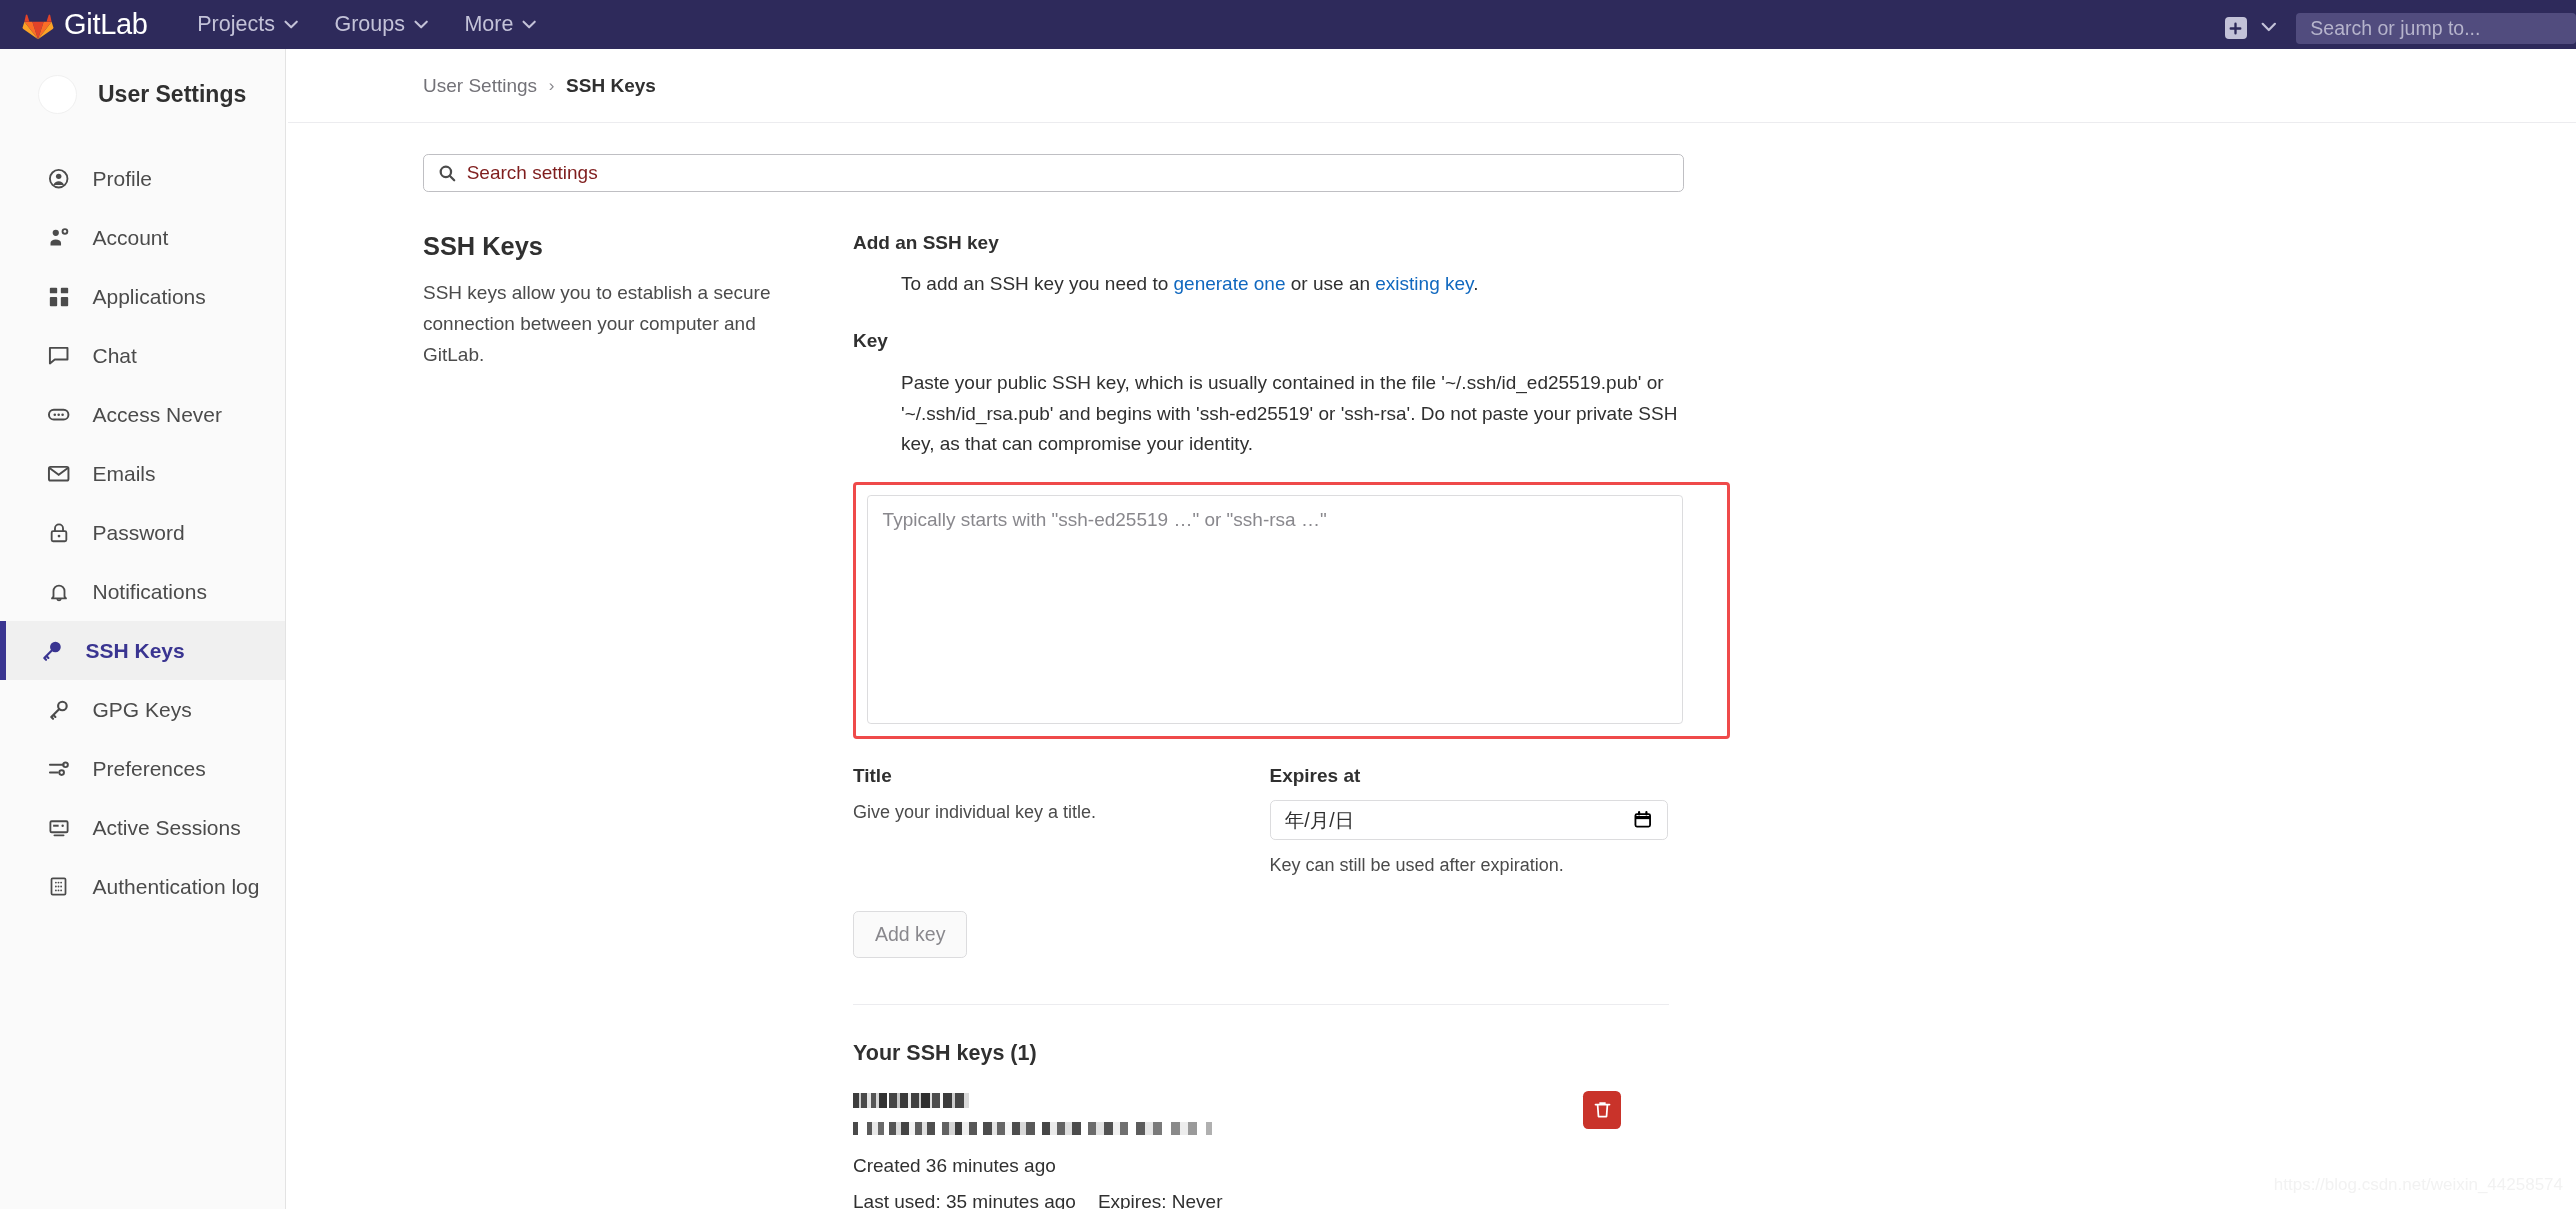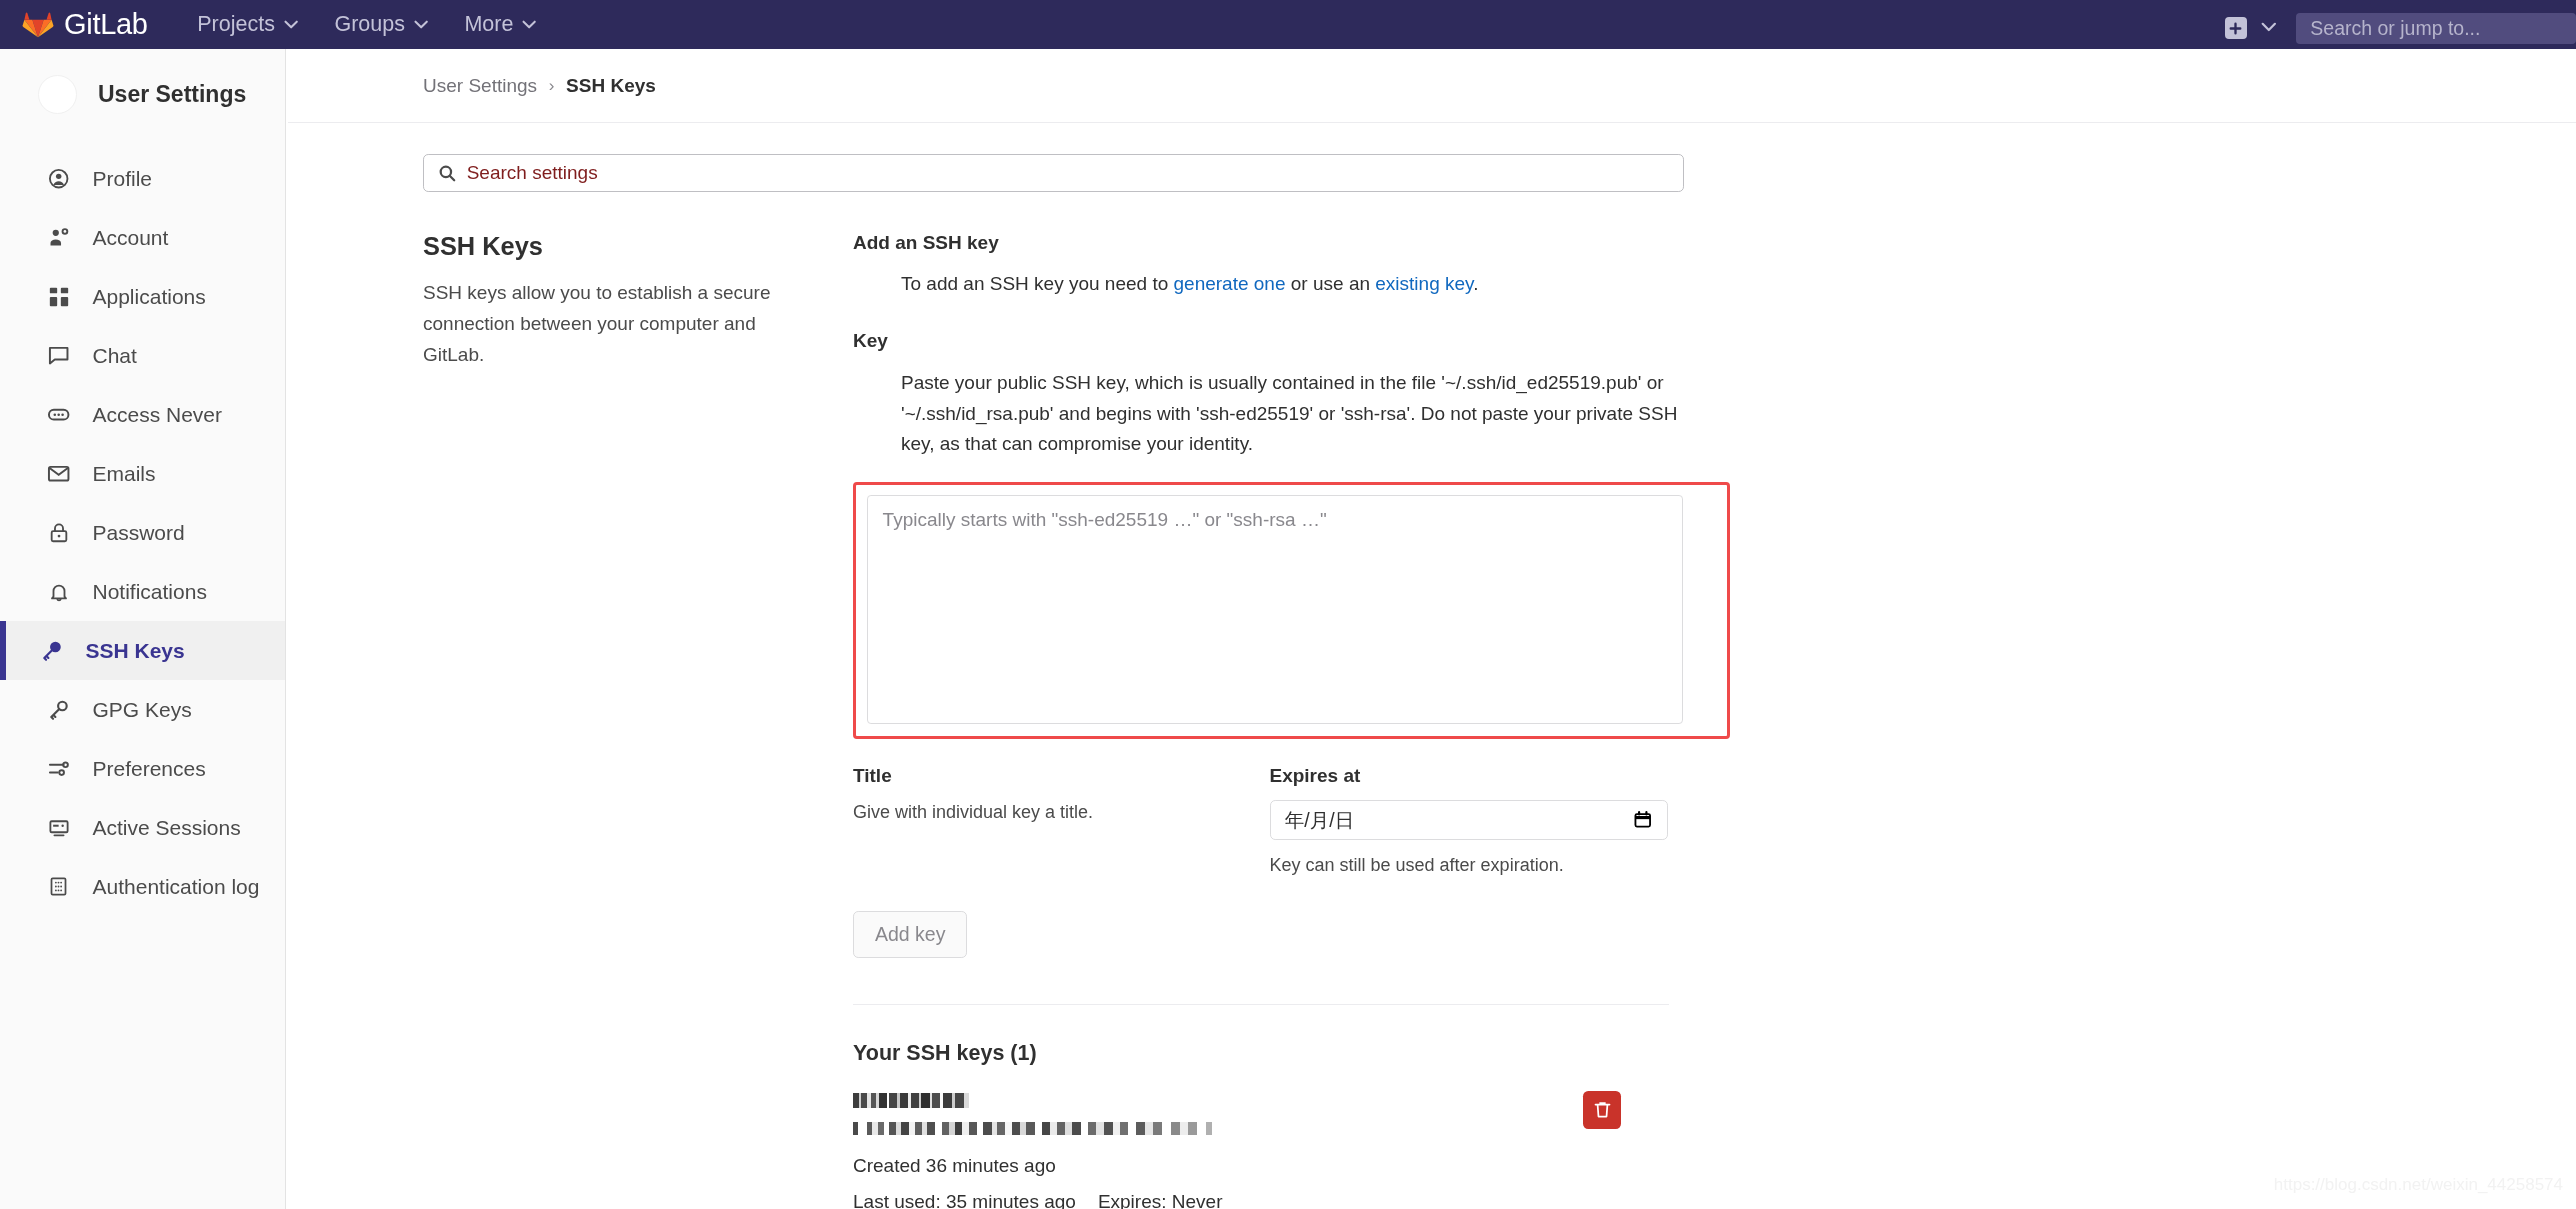--- a/index.html
+++ b/index.html
@@ -12,21 +12,21 @@
   }
 
   
   .navbar {
     position: absolute; top: 0; left: 0;
     width: 2576px; height: 49px;
     background: #2e2a5b;
     display: flex; align-items: center;
   }
   .nav-logo {
-    display: flex; align-items: flex-start;
+    display: flex; align-items: flex-end;
     margin-left: 21px;
   }
   .gl-tanuki { width: 34px; height: 31px; display: block; }
   .nav-brand {
     color: #fff; font-size: 29px; letter-spacing: -0.3px;
     margin-left: 9px; font-weight: 400;
   }
   .nav-items { display: flex; align-items: center; margin-left: 47px; }
   .nav-item {
     color: #c3c2d8; font-size: 21.5px; margin-right: 31px;
@@ -535,21 +535,21 @@
       <div class="para key-desc">Paste your public SSH key, which is usually contained in the file '~/.ssh/id_ed25519.pub' or '~/.ssh/id_rsa.pub' and begins with 'ssh-ed25519' or 'ssh-rsa'. Do not paste your private SSH key, as that can compromise your identity.</div>
 
       <div class="ta-wrap">
         <textarea class="ssh-textarea" placeholder="Typically starts with &quot;ssh-ed25519 …&quot; or &quot;ssh-rsa …&quot;" style=""></textarea>
         <div class="ta-annot"></div>
       </div>
 
       <div class="field-row">
         <div class="field field-title">
           <span class="fld-label">Title</span>
-          <span class="fld-help">Give with individual key a title.</span>
+          <span class="fld-help">Give your individual key a title.</span>
         </div>
 
         <div class="field field-exp">
           <span class="fld-label">Expires at</span>
           <div class="date-fake">
             <span class="dv">年/月/日</span>
             <span>
               <svg width="19.5" height="19.5" viewBox="0 0 16 16" fill="none" stroke="#000" stroke-width="1.5">
                 <rect x="2" y="3.4" width="12" height="10.2" rx="1.2" fill="#fff"></rect>
                 <path d="M2 6.2 H14" stroke-width="2.6"></path>

